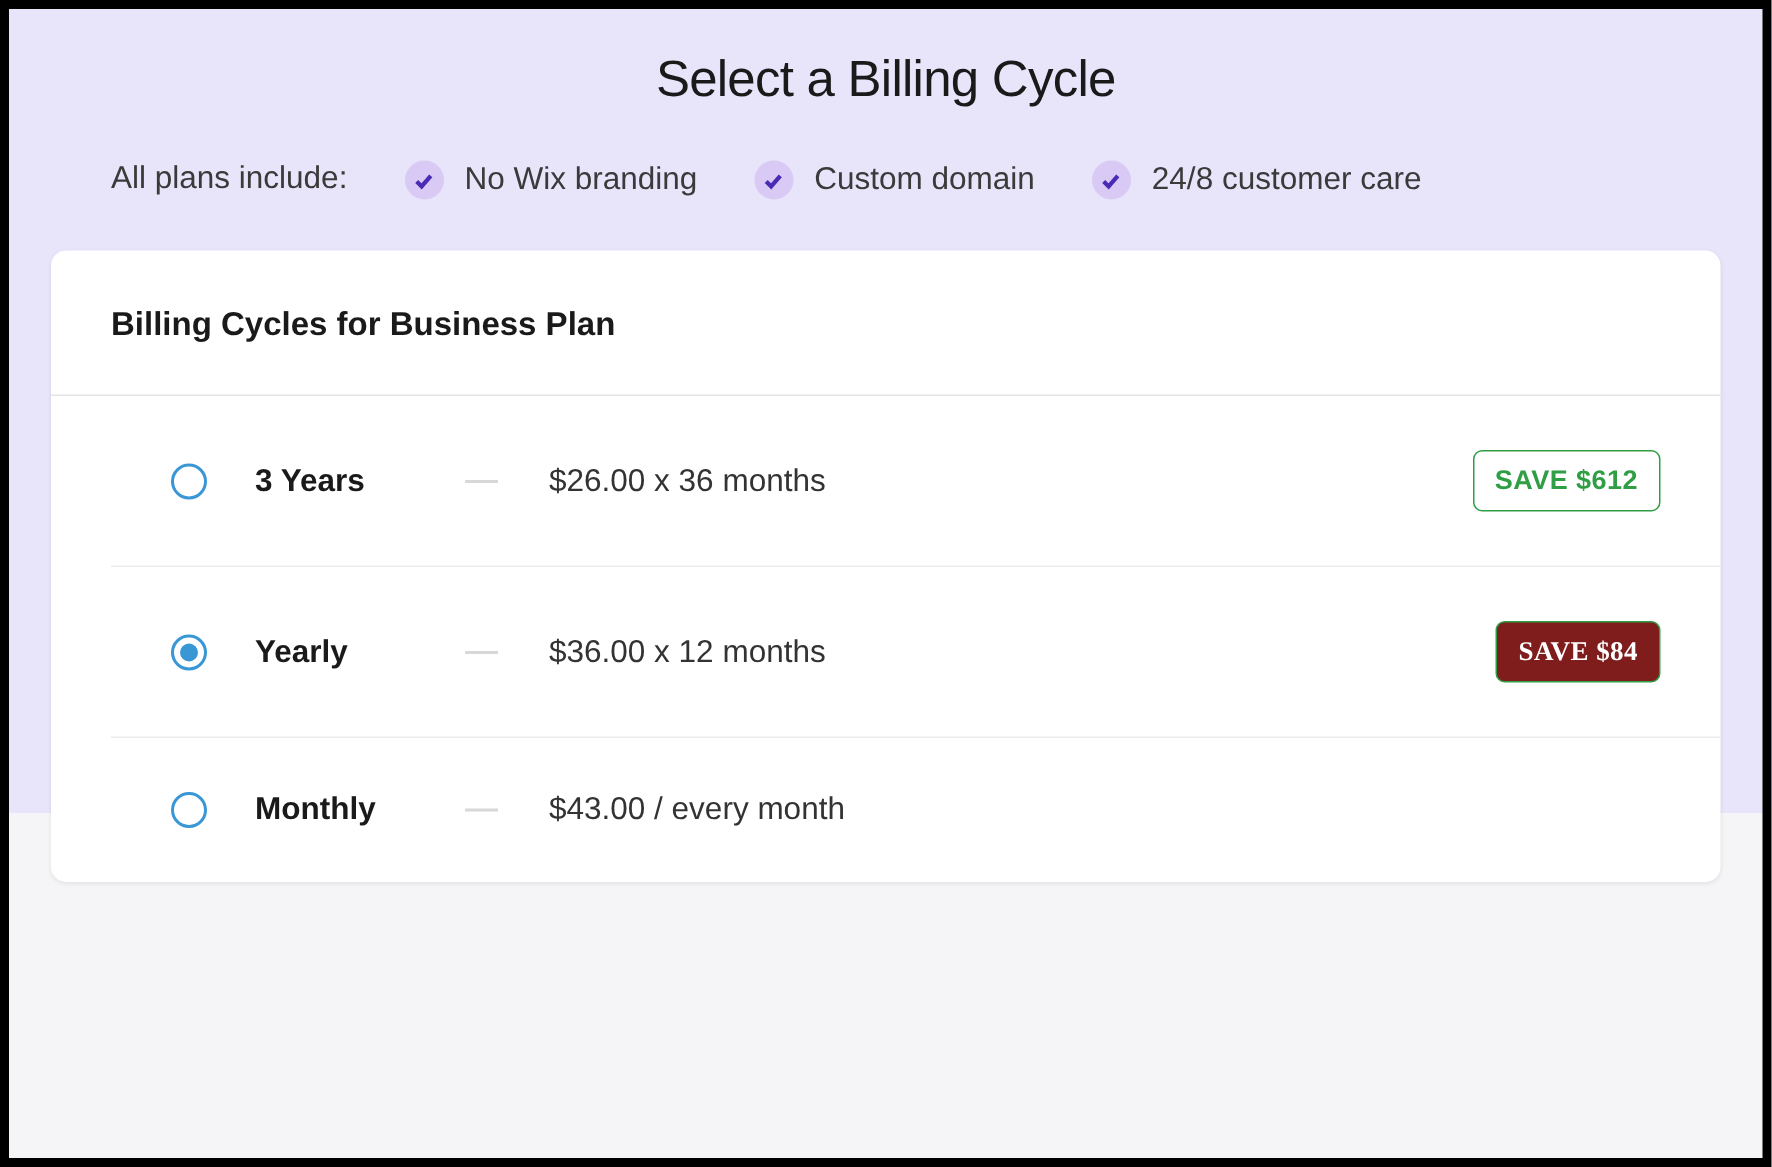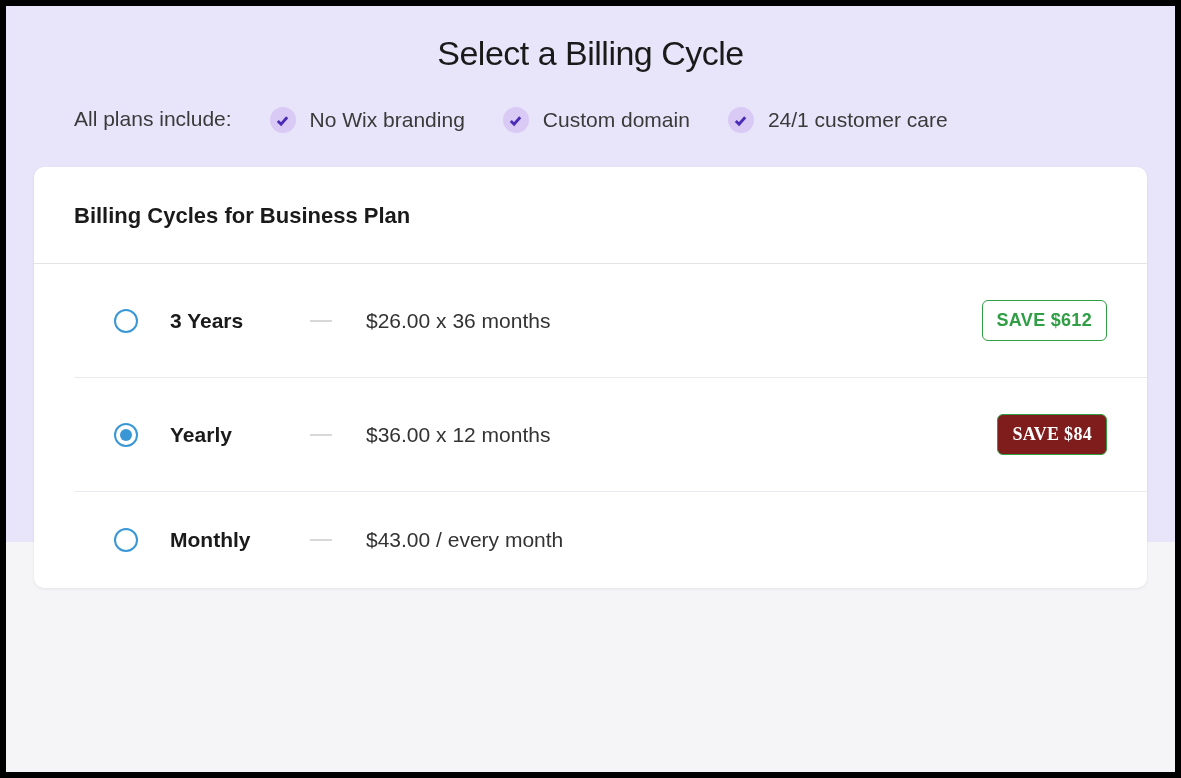--- a/index.html
+++ b/index.html
@@ -156,21 +156,21 @@
       </span>
       <span>Custom domain</span>
     </span>
 
     <span class="feature-item">
       <span class="check-badge">
         <svg viewBox="0 0 16 16">
             <polyline points="3,8.5 6.5,12 13,4.5"></polyline>
           </svg>
       </span>
-      <span>24/1 customer care</span>
+      <span>24/8 customer care</span>
     </span>
   </div>
 
   <div class="card">
     <div class="card-header">Billing Cycles for Business Plan</div>
 
     <div class="option-row">
       <span class="radio"></span>
       <span class="opt-label">3 Years</span>
       <span class="dash"></span>

